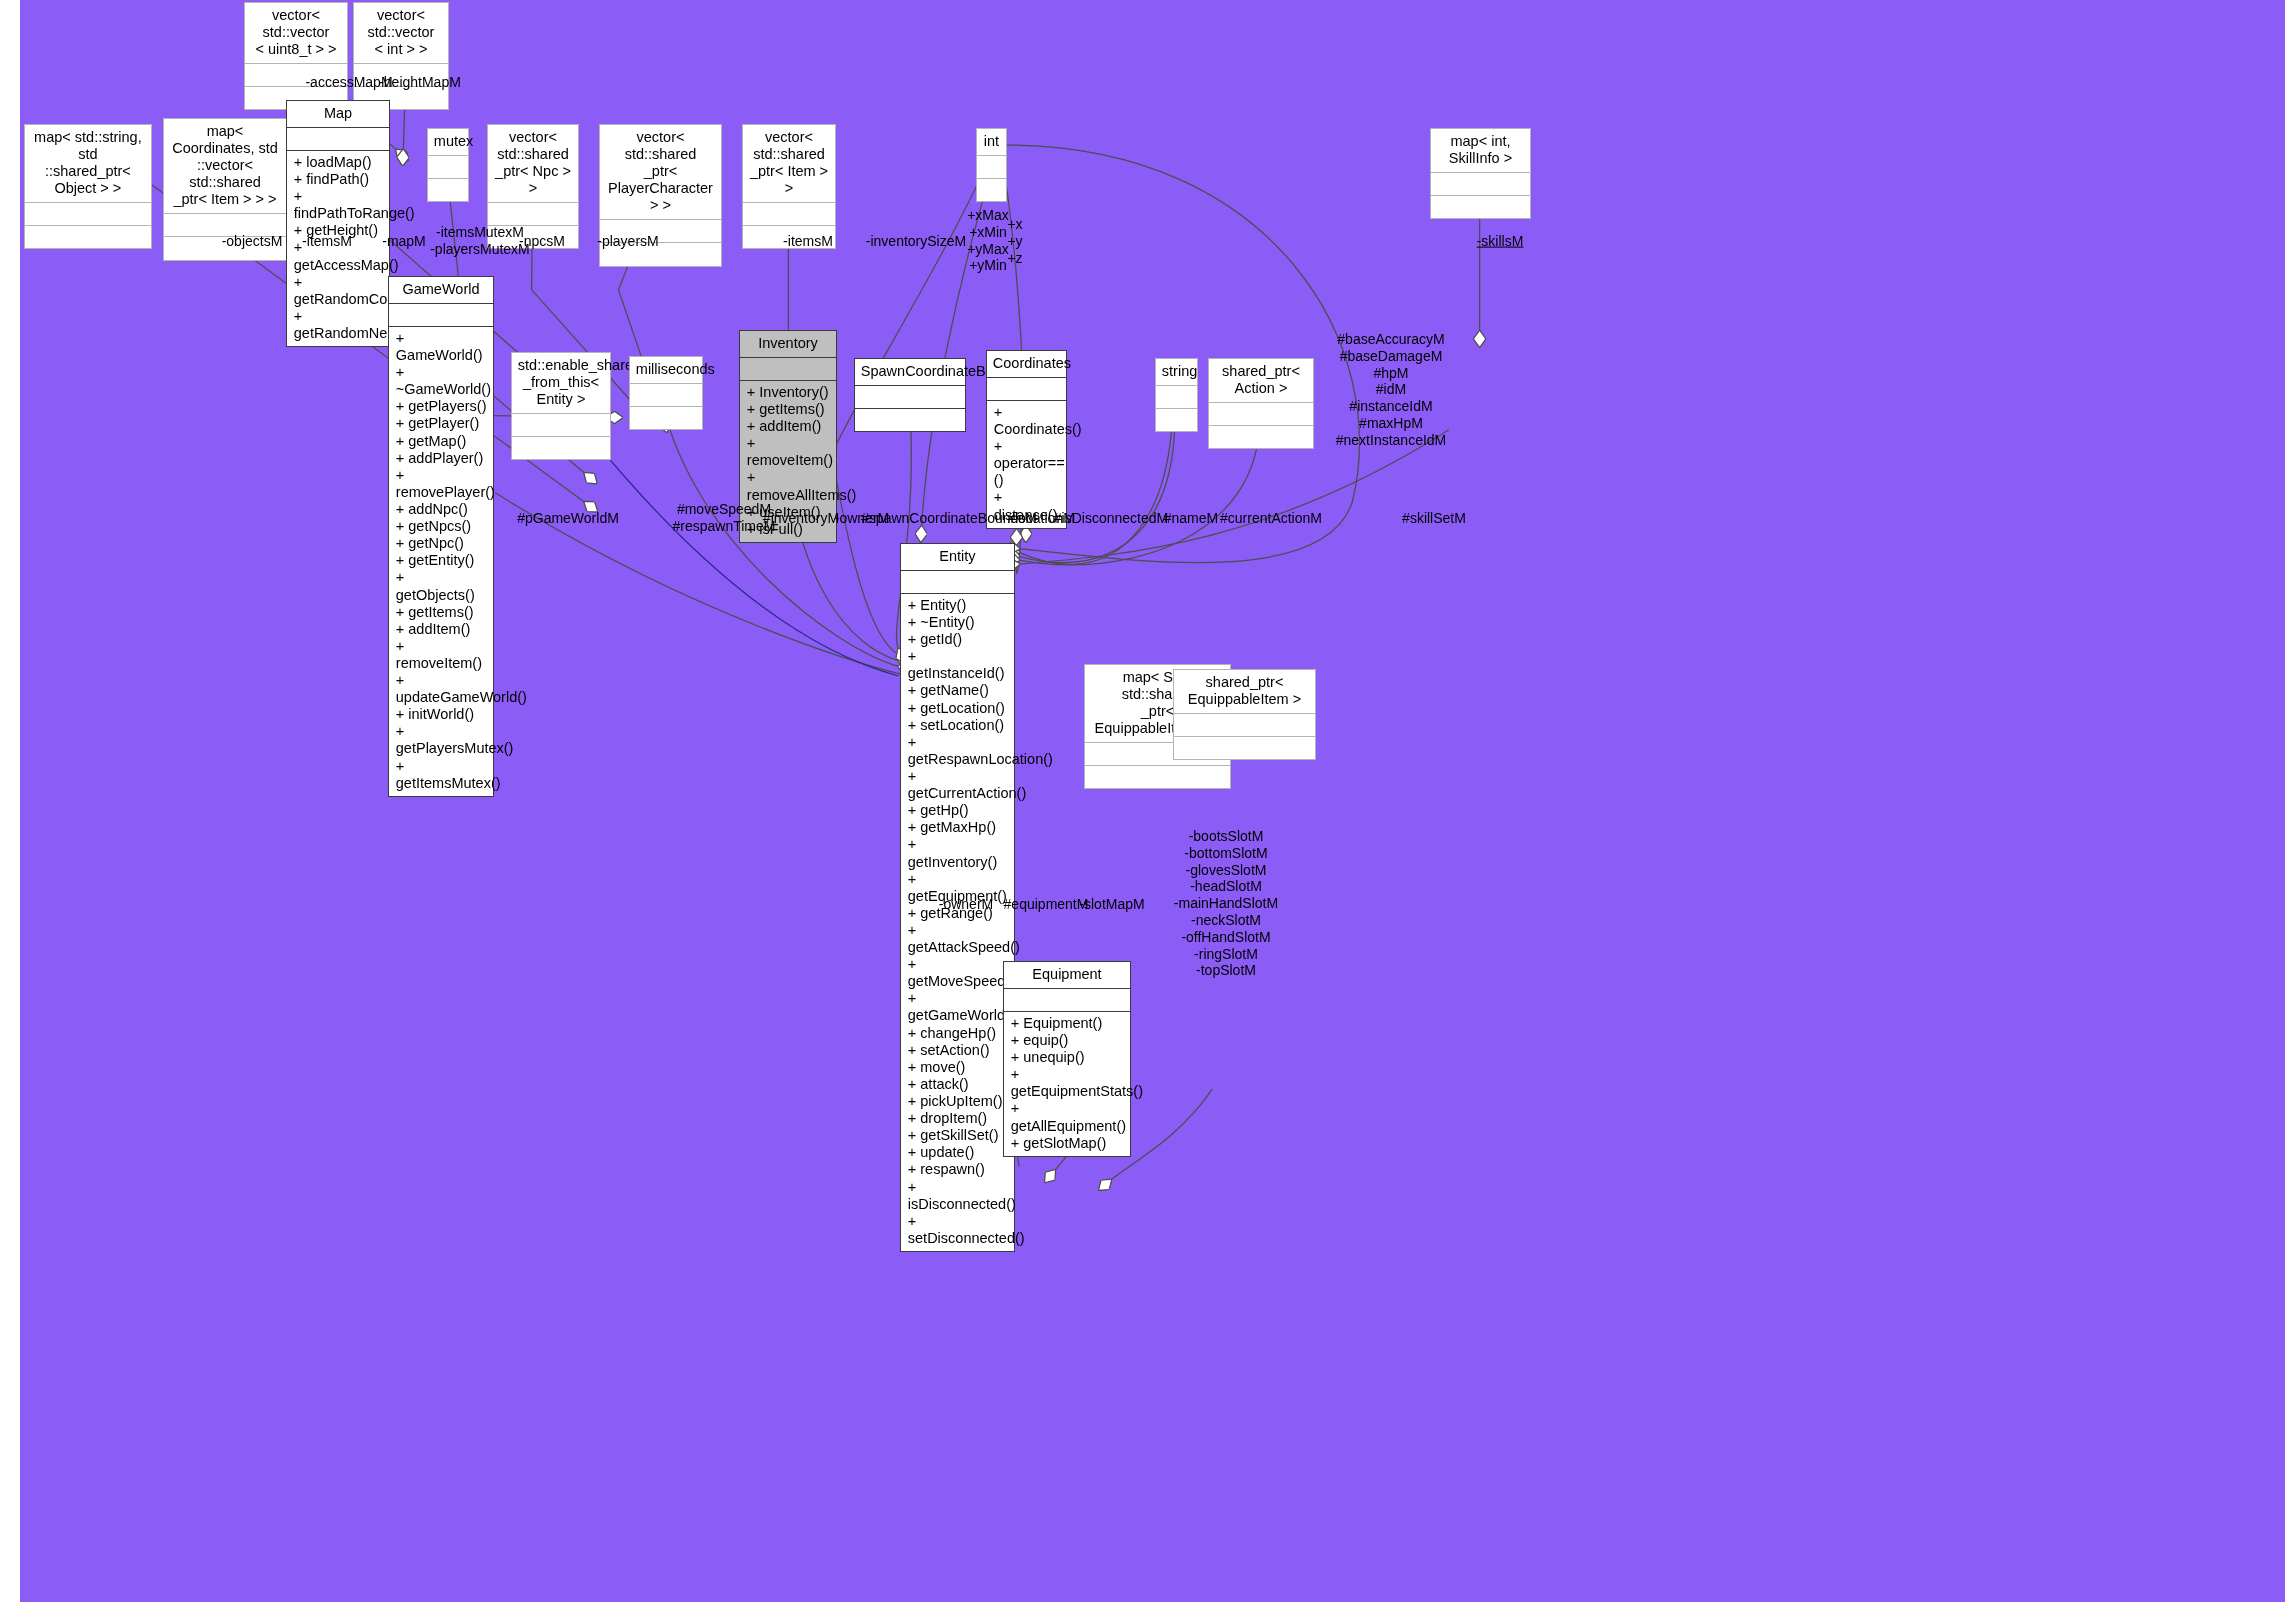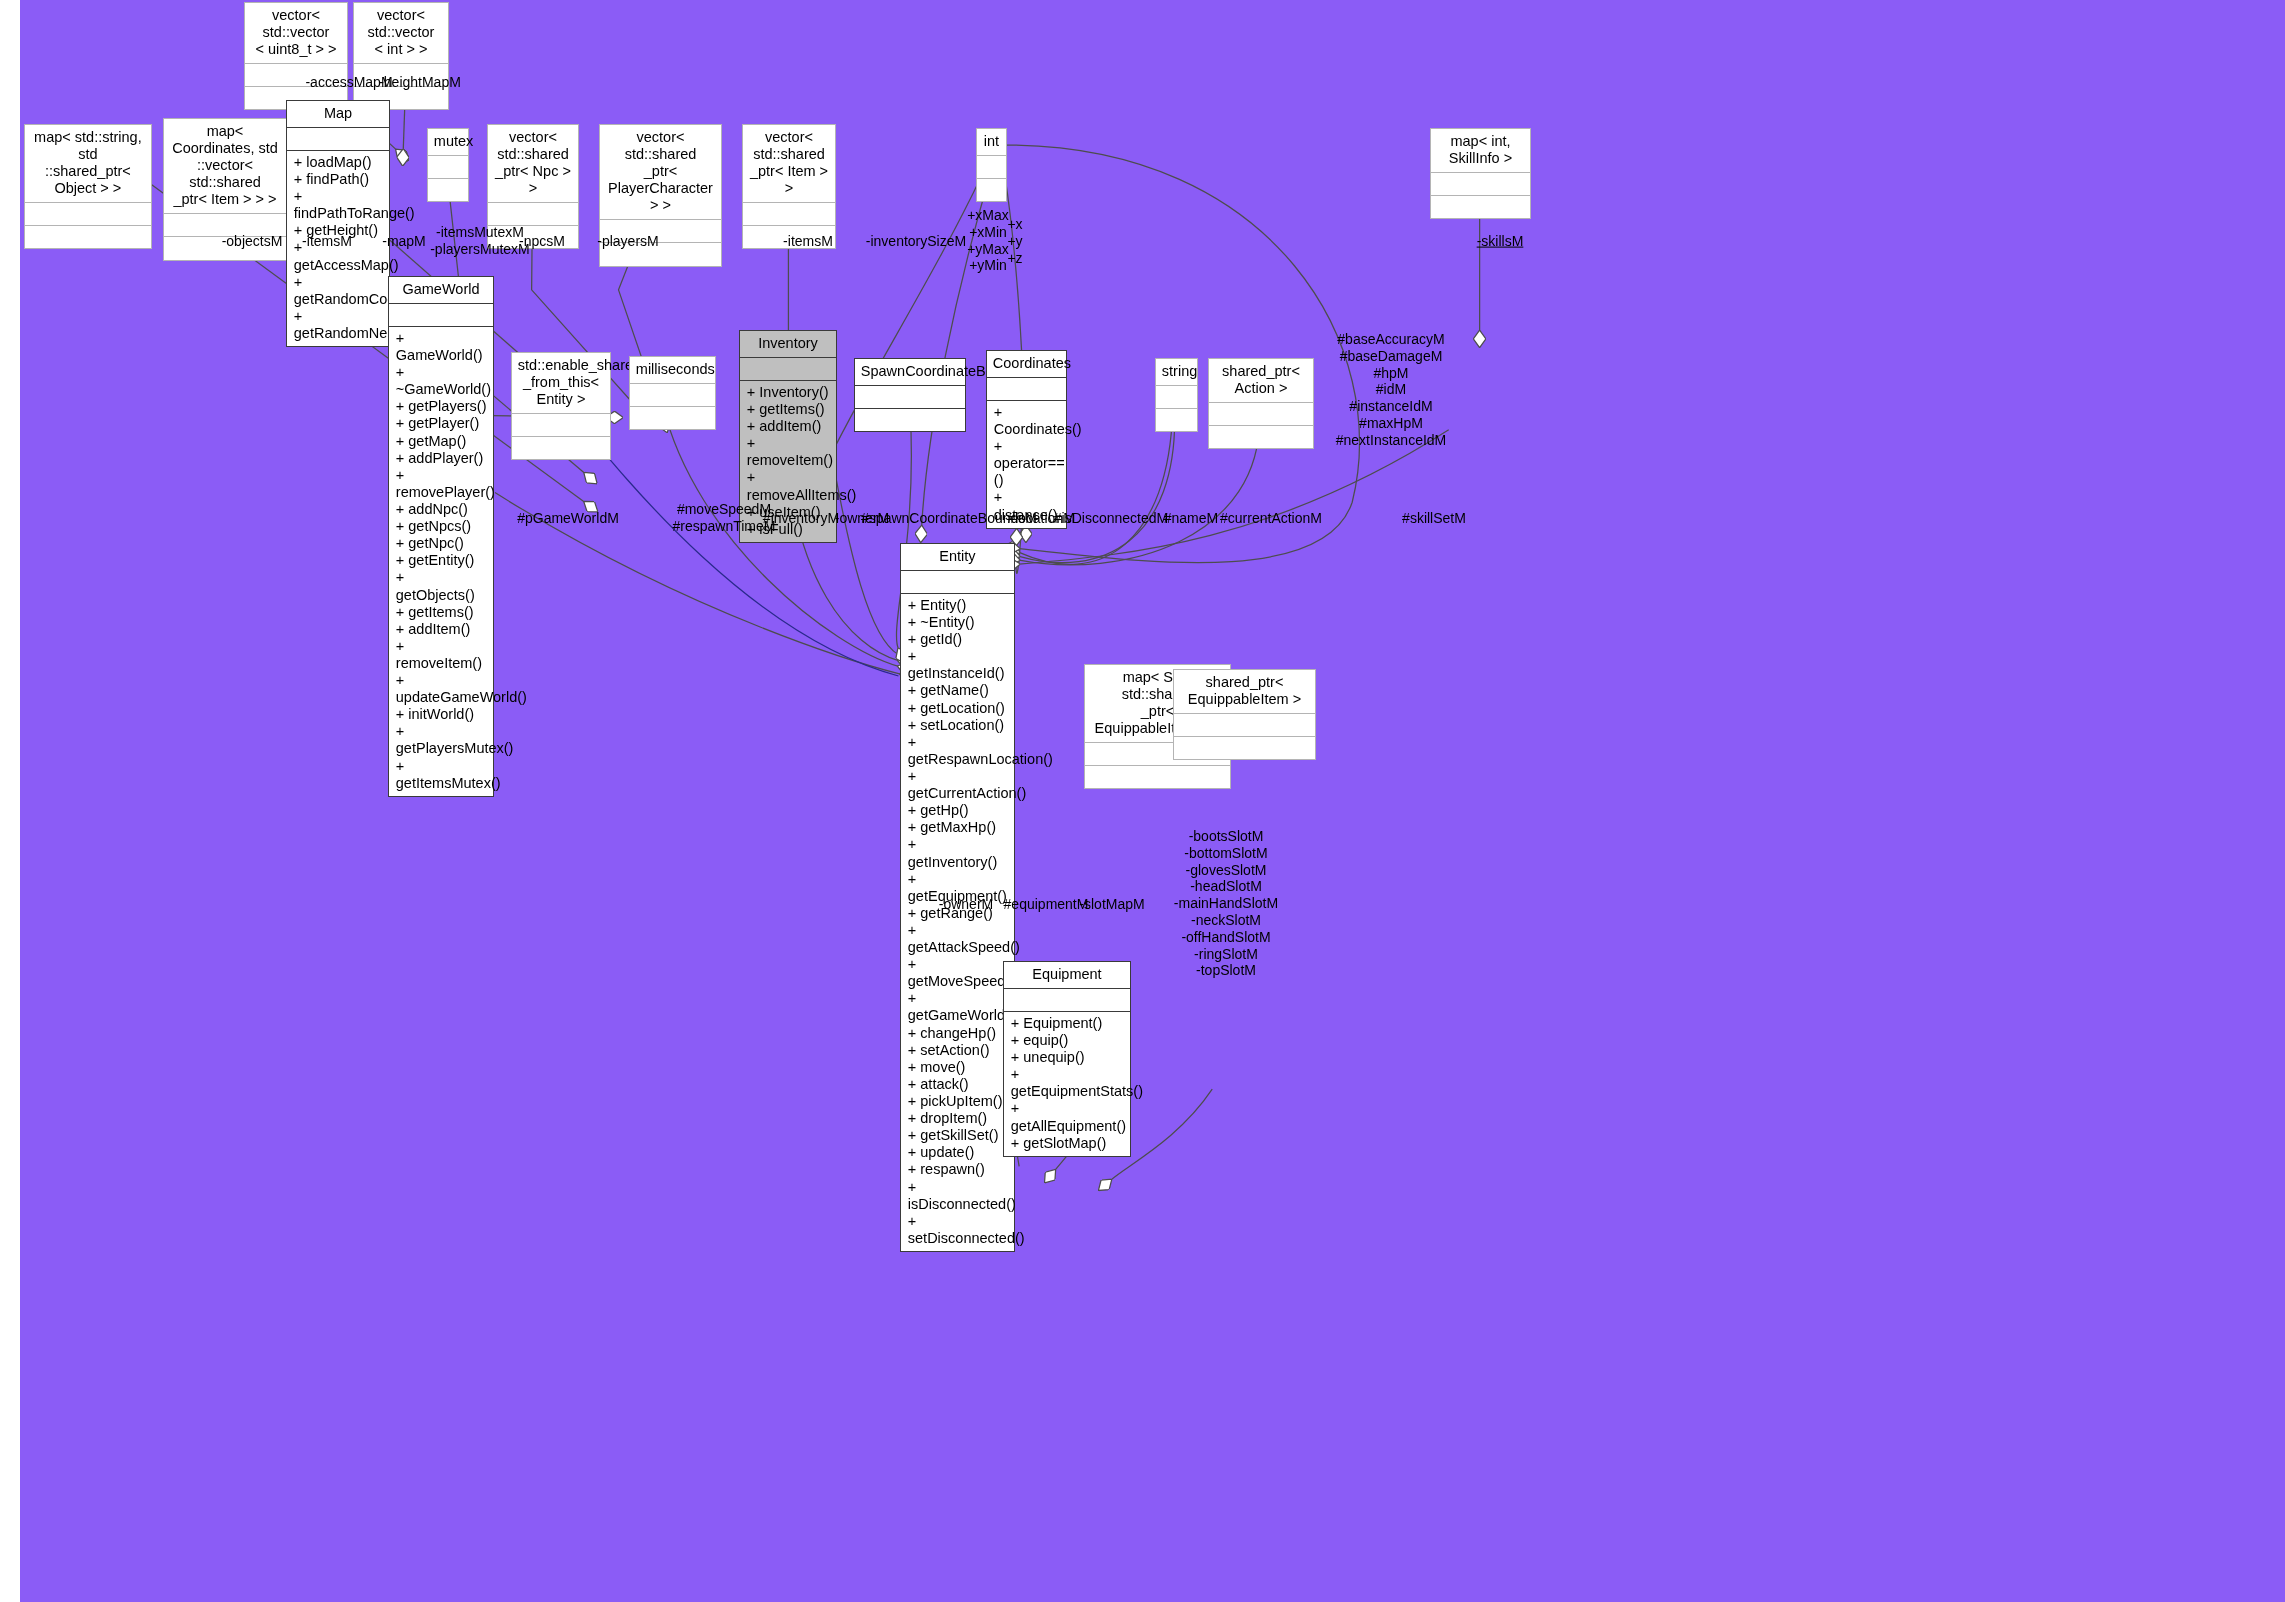--- a/index.html
+++ b/index.html
@@ -292,21 +292,21 @@
 
   <div class="node" style="left:491px; top:352px; width:100px;">
     <div class="title">std::enable_shared
 _from_this&lt; Entity &gt;</div>
     <div class="sep"></div>
     <div class="attrs empty"></div>
     <div class="sep"></div>
     <div class="ops empty"></div>
   </div>
 
-  <div class="node" style="left:609px; top:356px; width:87px;">
+  <div class="node" style="left:609px; top:356px; width:74px;">
     <div class="title">milliseconds</div>
     <div class="sep"></div>
     <div class="attrs empty"></div>
     <div class="sep"></div>
     <div class="ops empty"></div>
   </div>
 
   <div class="node strong filled" style="left:719px; top:330px; width:98px;">
     <div class="title">Inventory</div>
     <div class="sep"></div>

